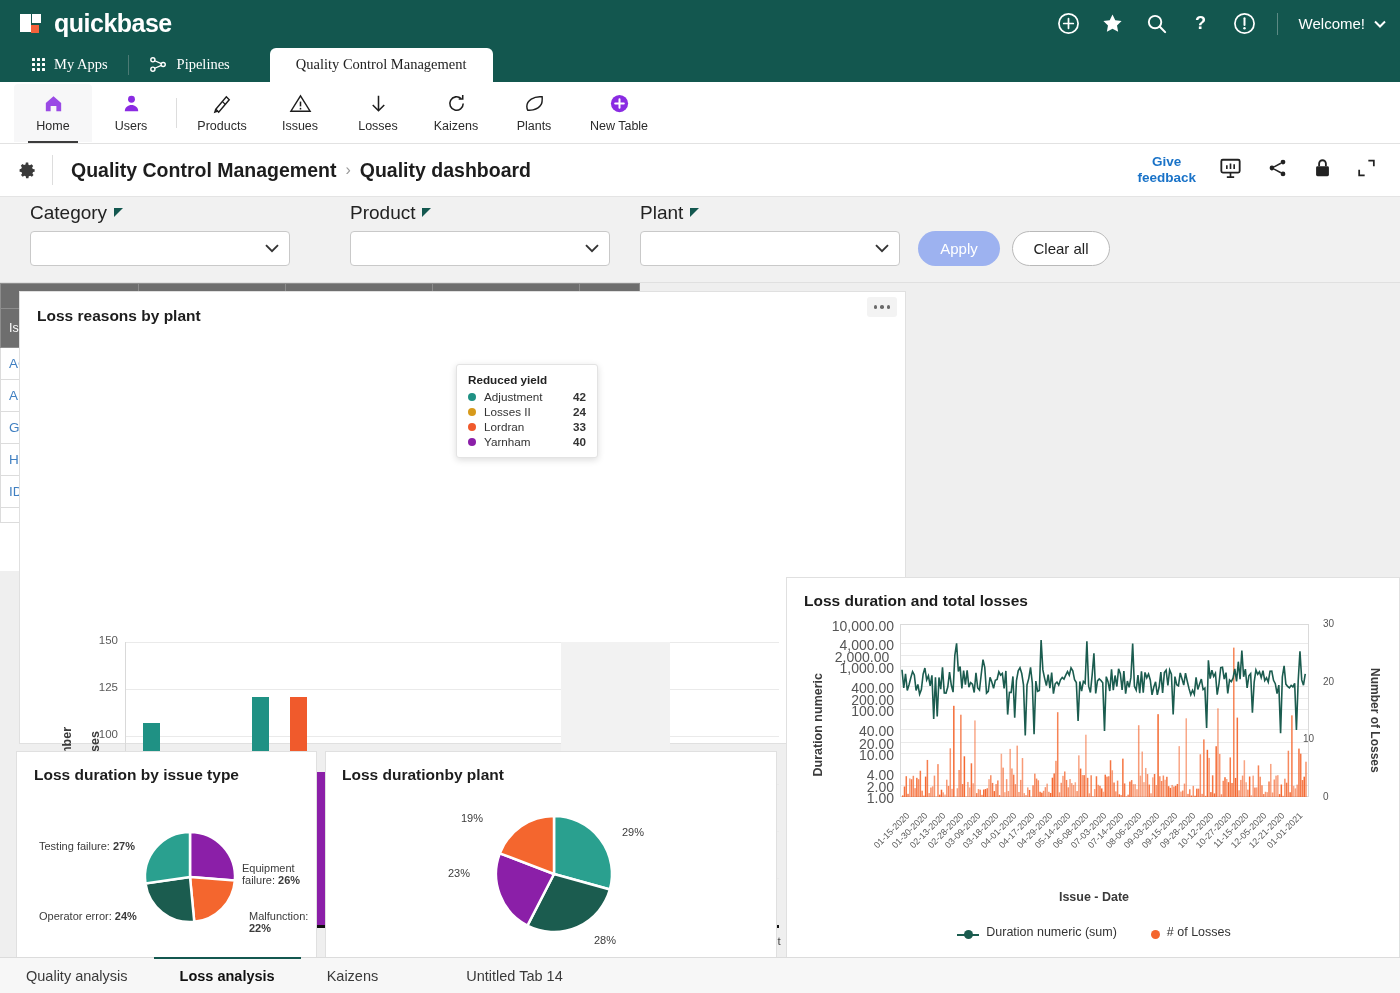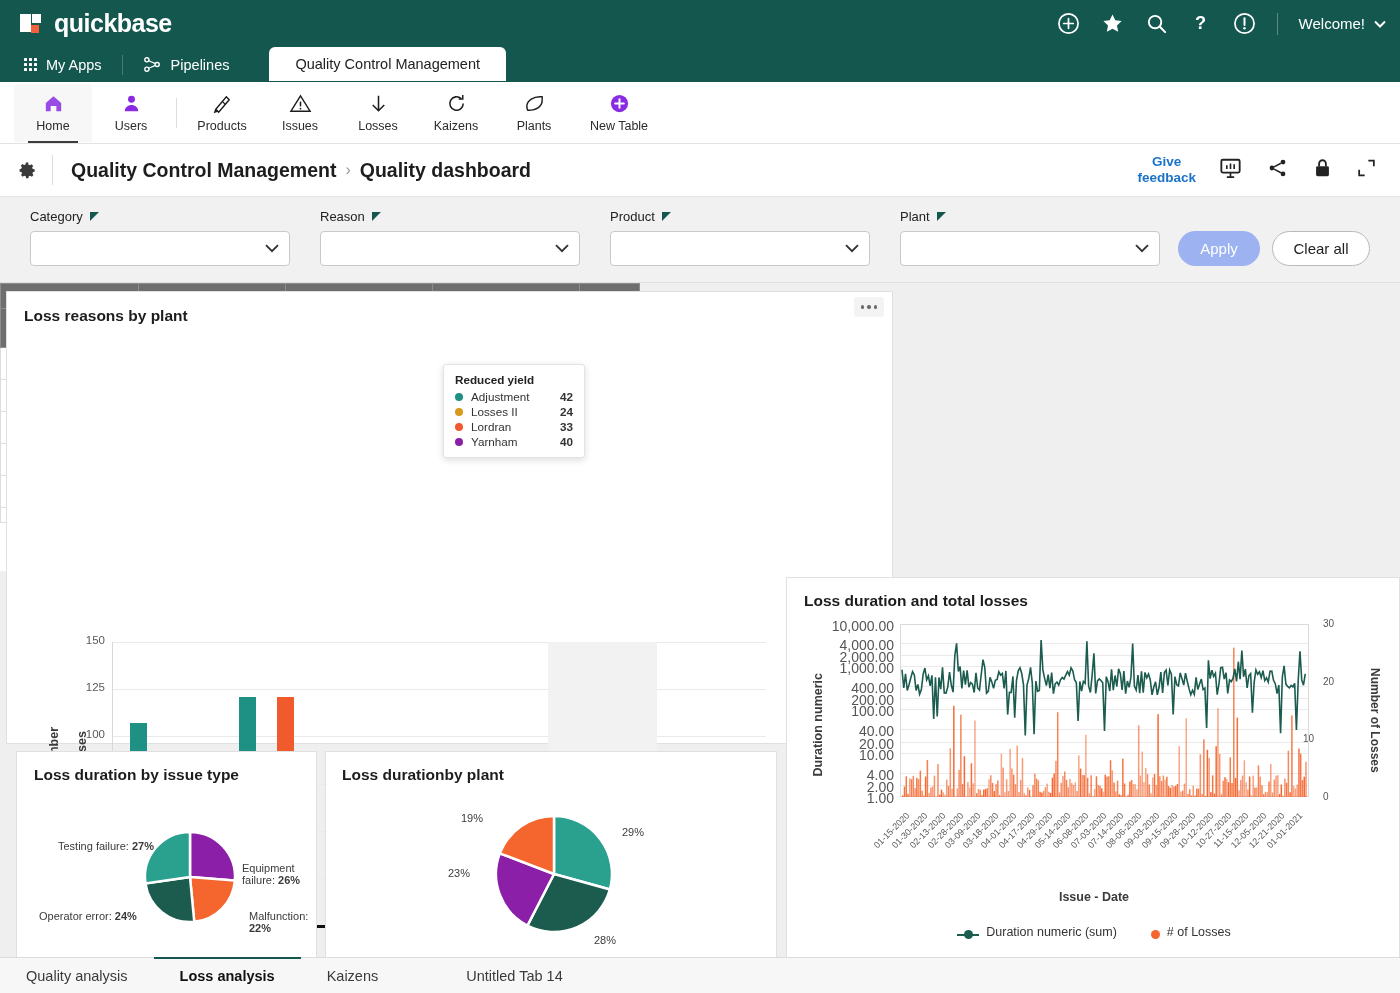--- a/index.html
+++ b/index.html
@@ -25,21 +25,21 @@
 
   .top-right { margin-left: auto; display: flex; align-items: center; gap: 21px; color: #fff; }
   .top-right svg { display: block; }
   .t-ico { cursor: pointer; }
   .divider-v { width: 1px; height: 22px; background: #5c8a84; }
   .welcome { font-size: 15px; display: flex; align-items: center; gap: 9px; cursor: pointer; }
 
   
   .approw {
     height: 35px; background: #13574f;
-    display: flex; align-items: flex-start; padding-left: 8px; position: relative;
+    display: flex; align-items: center; padding-left: 16px; position: relative; font-family: Liberation Serif, serif;
   }
   .approw-item {
     color: #fff; font-size: 14.5px; display: flex; align-items: center; gap: 9px;
     height: 35px; padding: 0 16px; cursor: pointer;
   }
   .approw-sep { width:1px; height:20px; background:#4b7a74; align-self:center; margin:0 4px;}
   .apptab-active {
     background: #fff; color: #222; font-size: 14.5px;
     height: 34px; display: flex; align-items: center; padding: 0 26px;
     border-radius: 6px 6px 0 0; margin-left: 24px; cursor: pointer;
@@ -81,21 +81,21 @@
     text-align:center; cursor:pointer;
   }
 
   
   .filterbar {
     background: #f1f1f1; padding: 14px 30px 16px 30px;
     display: flex; align-items: flex-end; gap: 0; border-bottom:1px solid #e0e0e0;
     height: 86px;
   }
   .filter-group { display:flex; flex-direction:column; gap:7px; }
-  .filter-label { font-size:13px; color:#222; display:flex; align-items:center; gap:7px;}
+  .filter-label { font-size:19px; color:#222; display:flex; align-items:center; gap:7px;}
   .flag {
     width:0;height:0; border-left:9px solid #13574f; border-bottom:9px solid transparent;
     margin-top:-1px;
   }
   .filter-select {
     width: 260px; height: 35px; background:#fff; border:1px solid #c9c9c9;
     border-radius:4px; display:flex; align-items:center; justify-content:flex-end;
     padding-right:10px; cursor:pointer;
   }
   .fg-gap { width: 30px; }
@@ -112,21 +112,21 @@
 
   
   .dash { position:relative; width:1400px; height:694px; background:#efefef; }
 
   .card {
     background:#fff; border:1px solid #e0e0e0; position:absolute;
   }
   .card-title { font-size:15.5px; font-weight:bold; color:#1d1d1d; }
 
   
-  #barcard { left:6px; top:8px; width:887px; height:453px; }
+  #barcard { left:19px; top:8px; width:887px; height:453px; }
   .dots-btn {
     position:absolute; right:8px; top:5px; width:30px; height:20px;
     background:#f3f3f3; border-radius:3px; display:flex; align-items:center;
     justify-content:center; gap:3px; cursor:pointer;
   }
   .dots-btn i { width:3.5px;height:3.5px;border-radius:50%;background:#6b6b6b;display:block;}
 
   .axis-label-y {
     position:absolute; font-size:12.5px; font-weight:bold; color:#3b3b3b;
     writing-mode: vertical-rl; transform: rotate(180deg);
@@ -393,31 +393,20 @@
       <span>Category</span>
       <span class="flag"></span>
     </div>
     <div class="filter-select">
       <svg width="14" height="9" viewBox="0 0 14 9">
           <path d="M1 1.2L7 7.2L13 1.2" fill="none" stroke="#333" stroke-width="1.9"></path>
         </svg>
     </div>
   </div>
   <div class="fg-gap"></div>
-  <div class="filter-group">
-    <div class="filter-label">
-      <span>Reason</span>
-      <span class="flag"></span>
-    </div>
-    <div class="filter-select">
-      <svg width="14" height="9" viewBox="0 0 14 9">
-          <path d="M1 1.2L7 7.2L13 1.2" fill="none" stroke="#333" stroke-width="1.9"></path>
-        </svg>
-    </div>
-  </div>
   <div class="fg-gap"></div>
   <div class="filter-group">
     <div class="filter-label">
       <span>Product</span>
       <span class="flag"></span>
     </div>
     <div class="filter-select">
       <svg width="14" height="9" viewBox="0 0 14 9">
           <path d="M1 1.2L7 7.2L13 1.2" fill="none" stroke="#333" stroke-width="1.9"></path>
         </svg>
@@ -526,21 +515,21 @@
     <div id="pie1" style="position:absolute;left:0;top:0;width:301px;height:220px;">
         <svg width="301" height="220" style="position: absolute; left: 0px; top: 0px;">
           <path d="M173 125 L173 80 A45 45 0 0 1 217.8584649178374 128.5662480585555 Z" fill="#8b1fa8" stroke="#fff" stroke-width="2.5"></path>
           <path d="M173 125 L217.8584649178374 128.5662480585555 A45 45 0 0 1 177.27752194868822 169.7962365157888 Z" fill="#f4662e" stroke="#fff" stroke-width="2.5"></path>
           <path d="M173 125 L177.27752194868822 169.7962365157888 A45 45 0 0 1 128.45803511535803 131.40416772229779 Z" fill="#1b5c4f" stroke="#fff" stroke-width="2.5"></path>
           <path d="M173 125 L128.45803511535803 131.40416772229779 A45 45 0 0 1 173.00000000000003 80 Z" fill="#2aa08f" stroke="#fff" stroke-width="2.5"></path>
         </svg>
         <div class="pie-lbl" style="left: 225px; top: 110px; width: 75px;">Equipment failure: <b>26%</b></div>
         <div class="pie-lbl" style="left: 232px; top: 158px; width: 72px;">Malfunction: <b>22%</b></div>
         <div class="pie-lbl" style="left: 22px; top: 158px; width: 110px;">Operator error: <b>24%</b></div>
-        <div class="pie-lbl" style="left: 22px; top: 88px; width: 115px; text-align: right;">Testing failure: <b>27%</b></div>
+        <div class="pie-lbl" style="left: 22px; top: 88px; width: 115px;">Testing failure: <b>27%</b></div>
       </div>
   </div>
 
   <div class="card" id="piecard2">
     <div class="card-title" style="position:absolute;left:16px;top:14px;">Loss durationby plant</div>
     <div id="pie2" style="position:absolute;left:0;top:0;width:452px;height:220px;">
         <svg width="452" height="220" style="position: absolute; left: 0px; top: 0px;">
           <path d="M228 122 L228 64 A58 58 0 0 1 283.9028451964766 137.45548119402204 Z" fill="#2aa08f" stroke="#fff" stroke-width="2.5"></path>
           <path d="M228 122 L283.9028451964766 137.45548119402204 A58 58 0 0 1 201.42286173981023 173.55245602198556 Z" fill="#1b5c4f" stroke="#fff" stroke-width="2.5"></path>
           <path d="M228 122 L201.42286173981023 173.55245602198556 A58 58 0 0 1 173.81942410462378 101.30059914767149 Z" fill="#8b1fa8" stroke="#fff" stroke-width="2.5"></path>
@@ -651,21 +640,21 @@
 
   <div class="card" id="linecard">
     <div class="card-title" style="position:absolute;left:17px;top:14px;">Loss duration and total losses</div>
     <div id="lineplot" style="position:absolute;left:0;top:0;width:614px;height:394px;">
         <div class="axis-label-y" style="left: 24px; top: 95px;">Duration numeric</div>
         <div style="position: absolute; left: 581px; top: 90px; font-size: 12px; font-weight: bold; color: rgb(59, 59, 59); writing-mode: vertical-rl;">Number of Losses</div>
         <div class="ltick" style="left: 43px; width: 64px; top: 40px;">10,000.00</div>
         <div class="gridline" style="left: 113px; width: 409px; top: 46px;"></div>
         <div class="ltick" style="left: 43px; width: 64px; top: 58.8526px;">4,000.00</div>
         <div class="gridline" style="left: 113px; width: 409px; top: 64.8526px;"></div>
-        <div class="ltick" style="left: 43px; width: 64px; top: 71.0513px;">2,000.00</div>
+        <div class="ltick" style="left: 43px; width: 64px; top: 71.0513px; text-align: center;">2,000.00</div>
         <div class="gridline" style="left: 113px; width: 409px; top: 77.0513px;"></div>
         <div class="ltick" style="left: 43px; width: 64px; top: 82.141px;">1,000.00</div>
         <div class="gridline" style="left: 113px; width: 409px; top: 88.141px;"></div>
         <div class="ltick" style="left: 43px; width: 64px; top: 102.103px;">400.00</div>
         <div class="gridline" style="left: 113px; width: 409px; top: 108.103px;"></div>
         <div class="ltick" style="left: 43px; width: 64px; top: 114.301px;">200.00</div>
         <div class="gridline" style="left: 113px; width: 409px; top: 120.301px;"></div>
         <div class="ltick" style="left: 43px; width: 64px; top: 125.391px;">100.00</div>
         <div class="gridline" style="left: 113px; width: 409px; top: 131.391px;"></div>
         <div class="ltick" style="left: 43px; width: 64px; top: 145.353px;">40.00</div>

